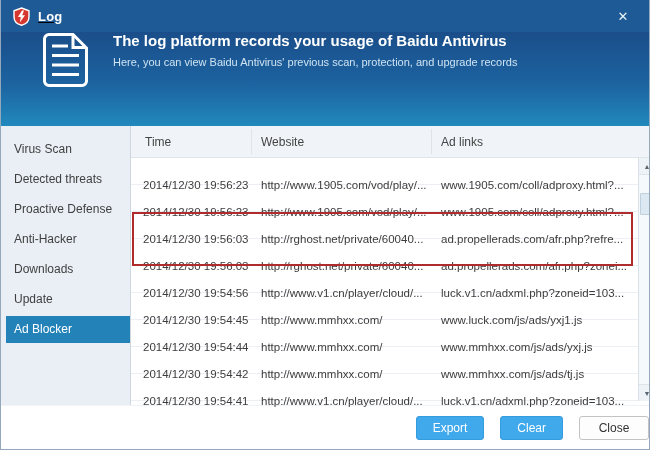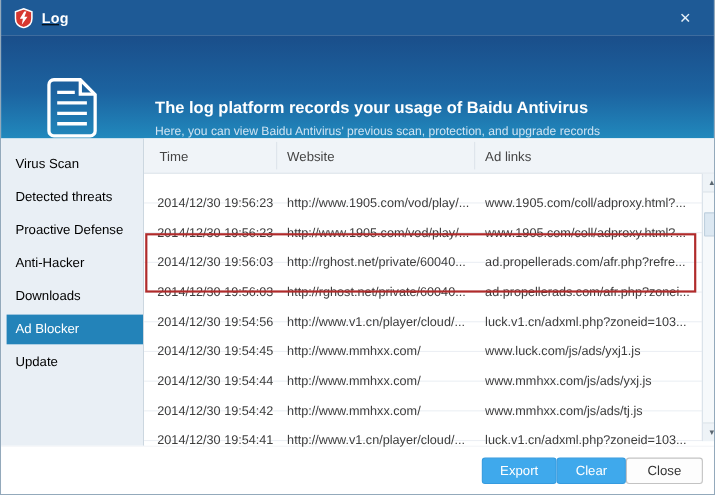--- a/index.html
+++ b/index.html
@@ -3,28 +3,28 @@
 <meta charset="utf-8">
 <style>
   html,body{margin:0;padding:0;background:#cfd8e0;font-family:"Liberation Sans",sans-serif;}
   *{box-sizing:border-box;}
   .window{width:650px;height:450px;background:#fff;border:1px solid #93a9bb;border-top:none;position:relative;overflow:hidden;}
   
   .titlebar{height:32px;background:#1e5a96;display:flex;align-items:center;padding:0 12px;position:relative;text-decoration:underline;}
   .titlebar .app-title{color:#fff;font-size:13px;font-weight:bold;margin-left:8px;letter-spacing:.2px;}
   .close-btn{position:absolute;right:14px;top:0;height:32px;width:24px;display:flex;align-items:center;justify-content:center;color:#e8f1f8;font-size:13px;cursor:pointer;}
   
-  .banner{height:94px;background:linear-gradient(to bottom,#1a4e8a 0%,#1c63a0 55%,#2189bd 100%);display:flex;align-items:flex-end;padding:0 18px 0 40px;gap:28px;}
+  .banner{height:94px;background:linear-gradient(to bottom,#1a4e8a 0%,#1c63a0 55%,#2189bd 100%);display:flex;align-items:flex-start;padding:0 18px 0 40px;}
   .banner-icon{flex:0 0 auto;margin-right:24px;display:block;}
   .banner-text .b-title{color:#fff;font-size:15px;font-weight:bold;margin-bottom:7px;}
   .banner-text .b-sub{color:#cfe3f2;font-size:11px;}
   
   .content{height:279px;display:flex;background:#fff;}
   .sidebar{width:130px;background:#e9eff5;border-right:1px solid #ccd7e0;padding-top:7px;flex:0 0 auto;}
-  .side-item{height:27px;line-height:27px;margin:3px 0 3px 5px;padding-left:8px;font-size:12px;color:#000000;cursor:pointer;white-space:nowrap;}
+  .side-item{height:27px;line-height:27px;margin:3px 0 3px 5px;padding-left:8px;font-size:12px;color:#404040;cursor:pointer;white-space:nowrap;}
   .side-item.selected{background:#2383b9;color:#fff;}
   .table-area{flex:1;position:relative;background:#fff;}
   .thead{height:32px;background:#f0f4f8;border-bottom:1px solid #dfe5ec;display:flex;align-items:center;padding-left:14px;position:relative;font-size:12px;color:#444;}
   .th-time{width:116px;}
   .th-website{width:180px;}
   .th-adlinks{flex:1;}
   .th-sep{position:absolute;top:3px;bottom:3px;width:1px;background:#dde4ea;}
   .th-sep.s1{left:120px;}
   .th-sep.s2{left:300px;}
   .tbody{position:relative;}
@@ -34,21 +34,21 @@
   .td-website{width:180px;flex:0 0 auto;}
   .td-adlink{flex:1;}
   .highlight-box{position:absolute;left:1px;top:54px;height:54px;width:calc(100% - 23px);border:2px solid #b02b2b;pointer-events:none;}
   
   .scrollbar{position:absolute;top:32px;right:0;width:17px;height:243px;background:#f6f9fb;border-left:1px solid #d9e0e8;}
   .sb-btn{position:absolute;left:0;width:100%;height:17px;display:flex;align-items:center;justify-content:center;font-size:7px;color:#5a6670;background:#eef3f7;cursor:pointer;}
   .sb-up{top:0;border-bottom:1px solid #dde4ea;}
   .sb-down{bottom:0;border-top:1px solid #dde4ea;}
   .sb-thumb{position:absolute;left:1px;top:35px;width:14px;height:22px;background:#dce8f2;border:1px solid #bfd0de;border-radius:1px;cursor:grab;}
   
-  .footer{height:45px;background:#fff;display:flex;align-items:center;justify-content:flex-end;padding-right:10px;gap:0;border-top:1px solid #f0f2f5;}
+  .footer{height:45px;background:#fff;display:flex;align-items:center;justify-content:flex-end;gap:16px;border-top:1px solid #f0f2f5;}
   .btn{height:24px;min-width:62px;padding:0 16px;font-size:12px;border-radius:3px;font-family:"Liberation Sans",sans-serif;cursor:pointer;}
   .btn.primary{background:#3fa9ec;border:1px solid #359bdf;color:#fff;}
   .btn.default{background:#fdfdfd;border:1px solid #c3c3c3;color:#333;min-width:70px;}
 </style>
 </head>
 <body>
 
 <div class="window">
 
   <div class="titlebar">
@@ -76,22 +76,22 @@
   </div>
 
   <div class="content">
 
     <div class="sidebar">
       <div class="side-item"><span>Virus Scan</span></div>
       <div class="side-item"><span>Detected threats</span></div>
       <div class="side-item"><span>Proactive Defense</span></div>
       <div class="side-item"><span>Anti-Hacker</span></div>
       <div class="side-item"><span>Downloads</span></div>
+      <div class="side-item"><span>Update</span></div>
       <div class="side-item selected"><span>Ad Blocker</span></div>
-      <div class="side-item"><span>Update</span></div>
     </div>
 
     <div class="table-area">
       <div class="thead">
         <div class="th-time">Time</div>
         <div class="th-website">Website</div>
         <div class="th-adlinks">Ad links</div>
         <div class="th-sep s1"></div>
         <div class="th-sep s2"></div>
       </div>

